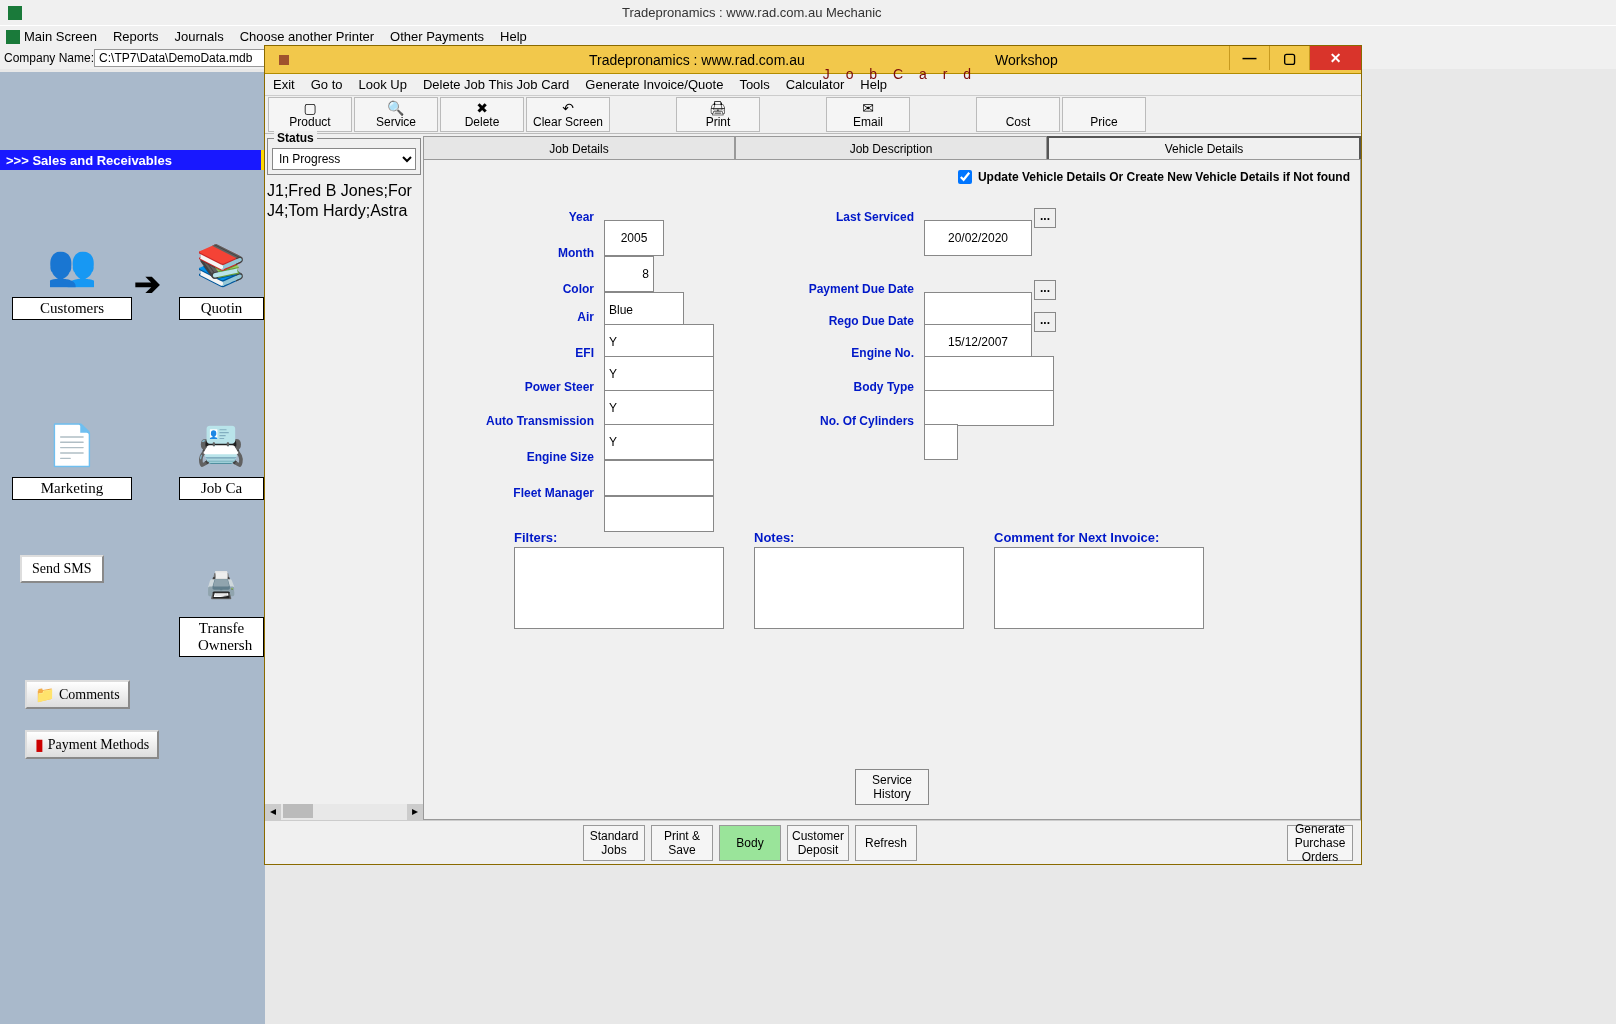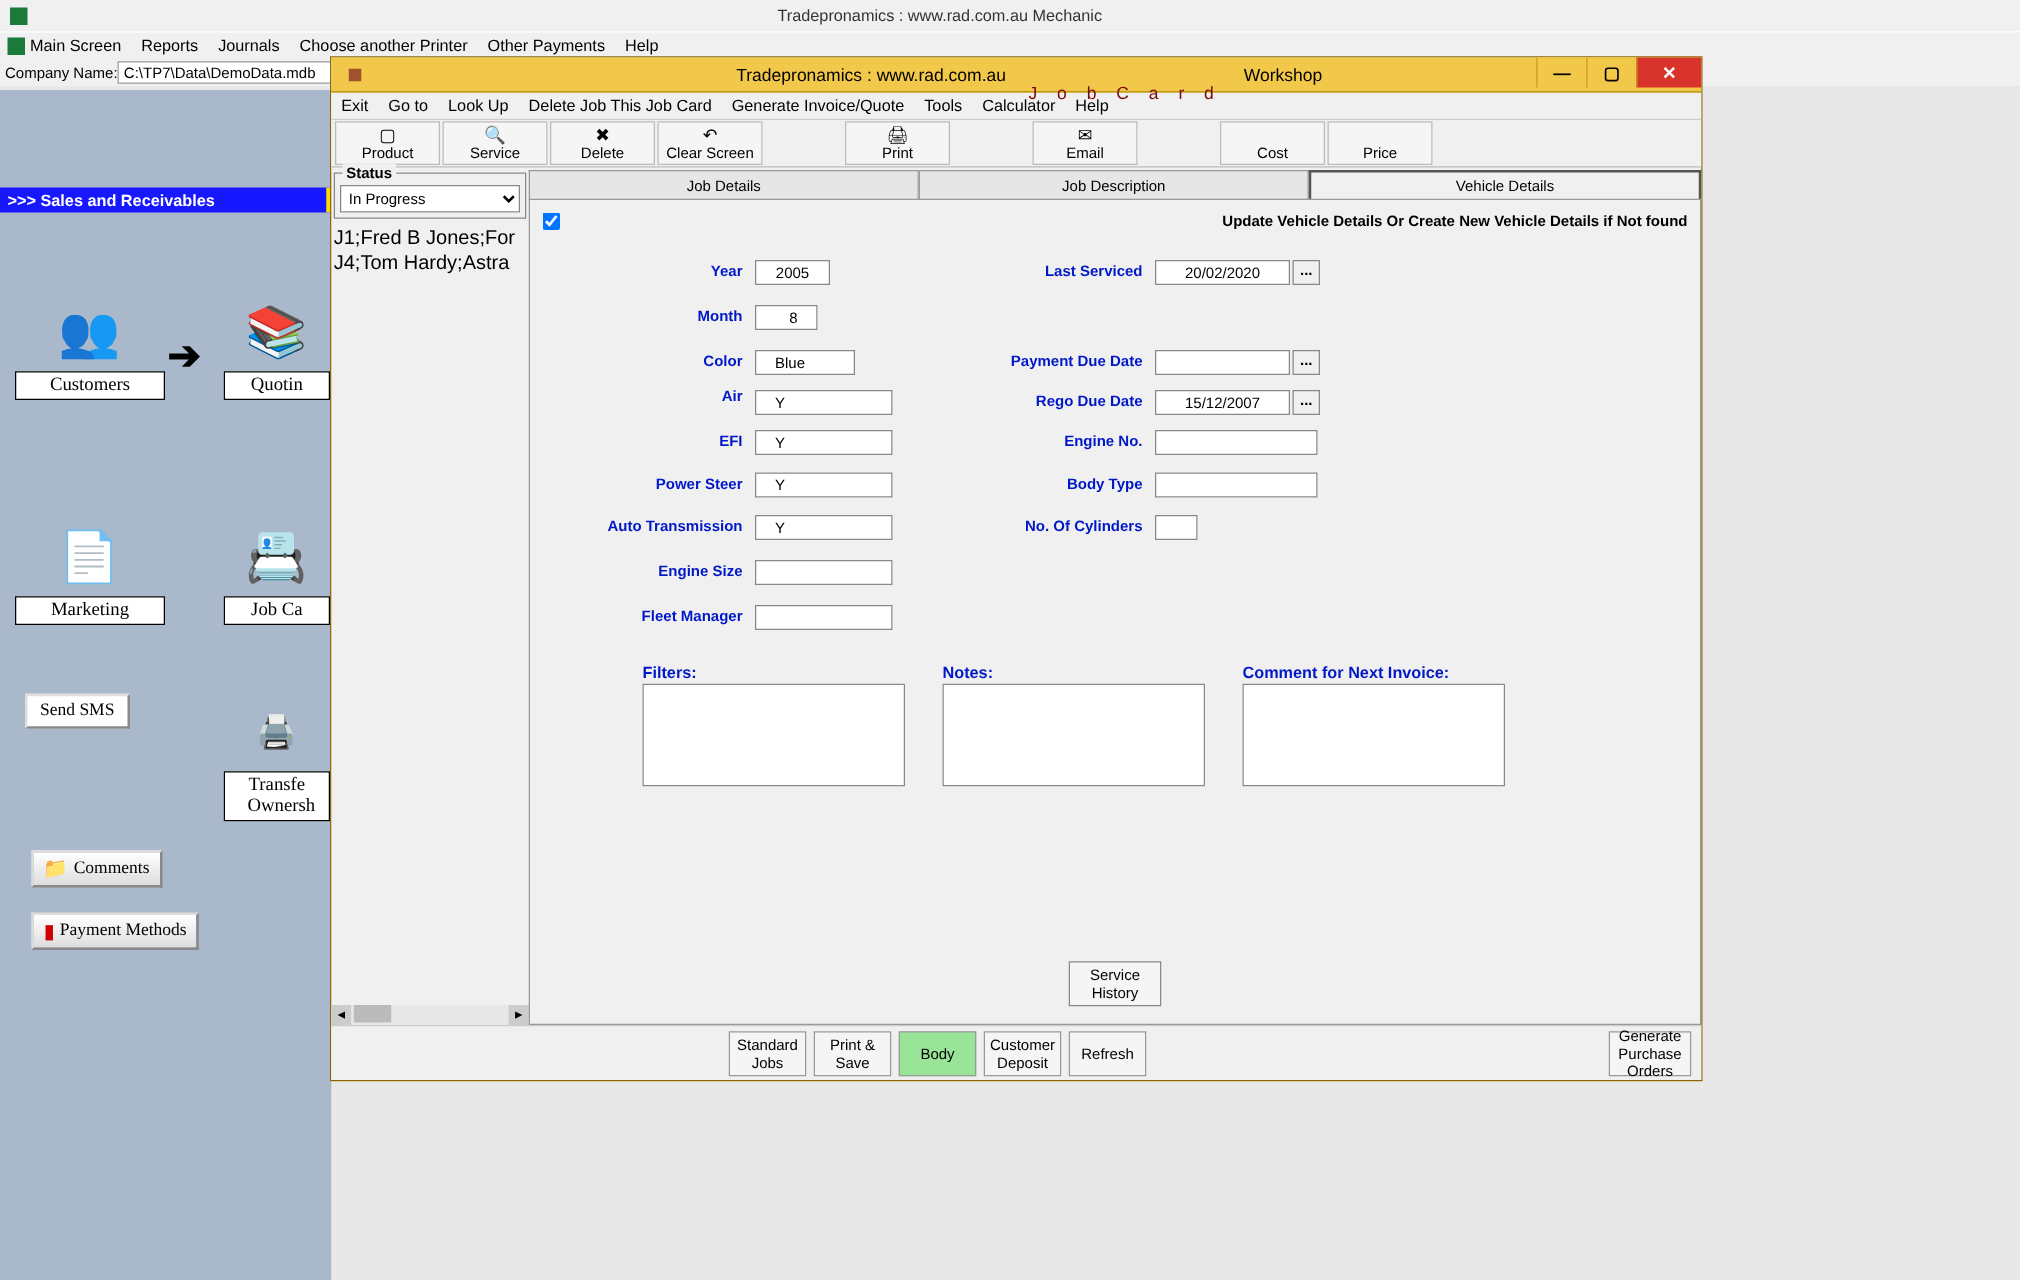--- a/index.html
+++ b/index.html
@@ -94,26 +94,26 @@
 .status-combo { width:100%; border:1px solid #888; background:#fff; padding:2px; font-size:12px; margin-top:6px; }
 .job-list { border:0; margin-top:4px; padding:2px; font-size:16px; }
 .job-list div { white-space:nowrap; padding:1px 0; cursor:pointer; }
 
 .jc-right { flex:1; position:relative; }
 .jc-tabs { display:flex; height:24px; }
 .jc-tab { flex:1; border:1px solid #999; border-bottom:none; background:#e6e6e6; display:flex; align-items:center; justify-content:center; font-size:12px; cursor:pointer; }
 .jc-tab.active { background:#f0f0f0; font-weight:normal; border:2px solid #555; border-bottom:1px solid #f0f0f0; }
 .jc-tabpanel { border:1px solid #999; position:absolute; top:23px; left:0; right:0; bottom:0; padding:10px; }
 
-.update-row { display:flex; align-items:center; justify-content:space-between; gap:6px; font-weight:bold; font-size:12px; margin-bottom:16px; }
+.update-row { display:flex; align-items:center; justify-content:flex-end; gap:6px; font-weight:bold; font-size:12px; margin-bottom:16px; }
 .update-row input[type=checkbox] { width:14px; height:14px; }
 
 .form-grid { position:relative; height:330px; }
 .flabel { position:absolute; color:#0018c8; font-weight:bold; font-size:12px; text-align:right; }
-.finput { position:absolute; border:1px solid #888; background:#fff; padding:2px 15px; font-size:12px; height:20px; }
+.finput { position:absolute; border:1px solid #888; background:#fff; padding:2px 4px; font-size:12px; height:36px;margin-top:12px; }
 .pickbtn { position:absolute; width:22px; height:20px; border:1px solid #888; background:#f0f0f0; cursor:pointer; text-align:center; font-weight:bold; }
 
 .notes-row { display:flex; gap:30px; padding-left:80px; }
 .notes-col { flex:1; max-width:210px; }
 .notes-col .nlabel { color:#0018c8; font-weight:bold; font-size:13px; margin-bottom:2px; }
 .notes-col textarea { width:100%; height:82px; border:1px solid #888; resize:none; font-size:12px; padding:2px; }
 
 .svc-hist-btn { position:absolute; left:50%; transform:translateX(-50%); bottom:14px; width:74px; height:36px; border:1px solid #888; background:#f5f5f5; cursor:pointer; font-size:12px; display:flex; align-items:center; justify-content:center; text-align:center; }
 
 .jc-bottombar { position:absolute; left:0; right:0; bottom:0; height:44px; background:#f0f0f0; border-top:1px solid #ccc; display:flex; align-items:center; padding:4px 8px; }

